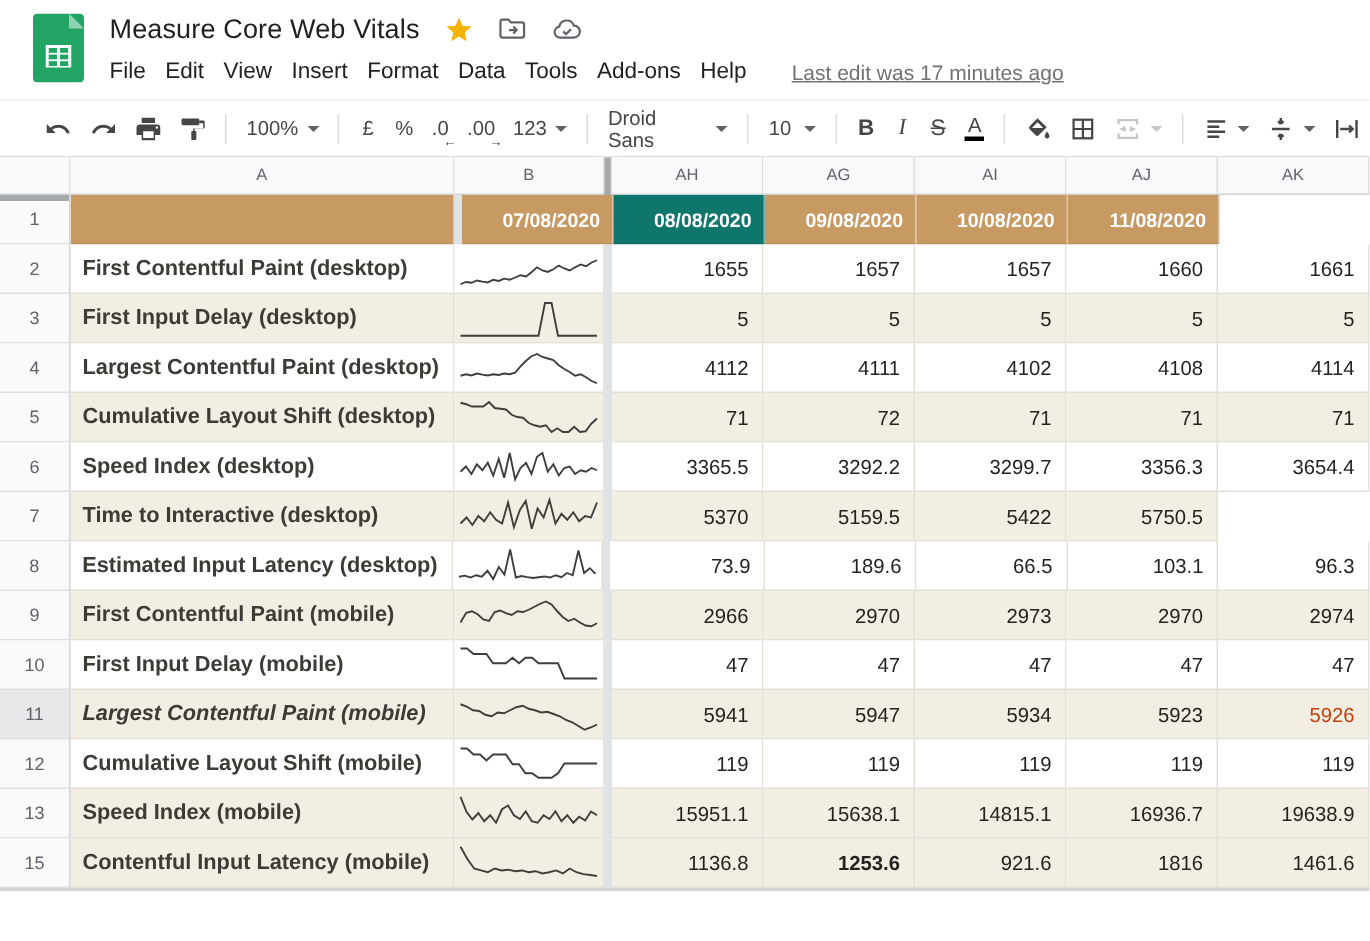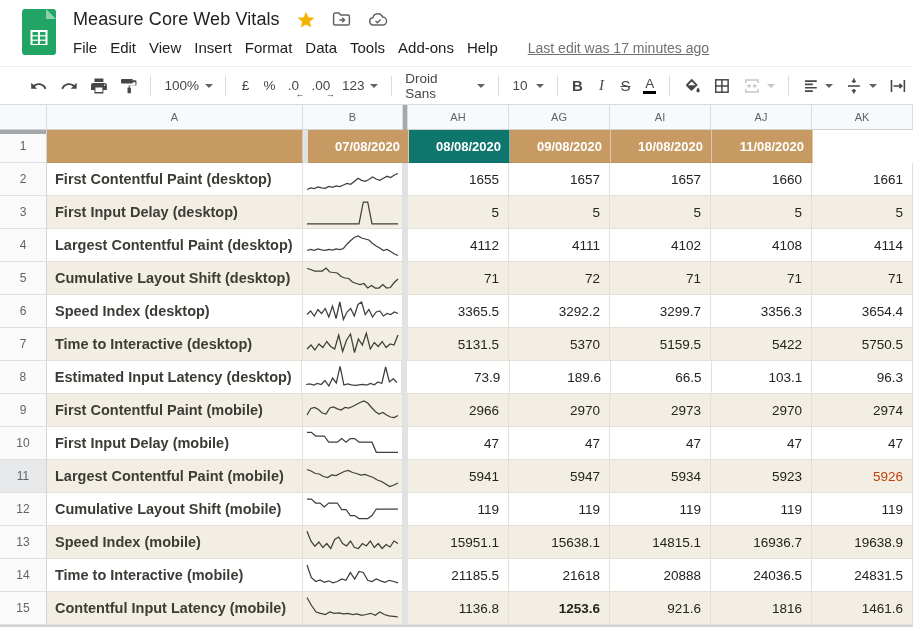--- a/index.html
+++ b/index.html
@@ -345,21 +345,20 @@
         </div>
         <div class="srow">
           <div class="rownum" style="width: 47px;">7</div>
           <div class="cell label-cell" style="width: 256px; background: rgb(243, 238, 227); color: rgb(60, 59, 54);">Time to Interactive (desktop)</div>
           <div class="cell spark-cell" style="width: 100px; background: rgb(243, 238, 227);">
             <svg class="spark" width="97" height="31">
               <polyline points="3.0,20.0 7.0,16.0 10.9,21.0 14.9,15.0 18.8,18.5 22.8,12.5 26.7,17.5 30.7,20.0 34.7,6.0 38.6,22.5 42.6,11.0 46.5,5.0 50.5,23.5 54.4,10.0 58.4,16.0 62.3,4.3 66.3,20.0 70.3,13.5 74.2,17.5 78.2,12.5 82.1,18.5 86.1,15.0 90.0,16.0 94.0,6.0" fill="none" stroke="#3f3e3b" stroke-width="1.25"></polyline>
             </svg>
           </div>
           <div class="vfreeze" style="width: 5px;"></div>
-          <div class="cell value-cell" style="width: 101px; background: rgb(243, 238, 227); color: rgb(36, 35, 31);">5131.5</div>
           <div class="cell value-cell" style="width: 101px; background: rgb(243, 238, 227); color: rgb(36, 35, 31);">5370</div>
           <div class="cell value-cell" style="width: 101px; background: rgb(243, 238, 227); color: rgb(36, 35, 31);">5159.5</div>
           <div class="cell value-cell" style="width: 101px; background: rgb(243, 238, 227); color: rgb(36, 35, 31);">5422</div>
           <div class="cell value-cell" style="width: 101px; background: rgb(243, 238, 227); color: rgb(36, 35, 31);">5750.5</div>
         </div>
         <div class="srow">
           <div class="rownum" style="width: 47px;">8</div>
           <div class="cell label-cell" style="width: 256px; background: rgb(255, 255, 255); color: rgb(60, 59, 54);">Estimated Input Latency (desktop)</div>
           <div class="cell spark-cell" style="width: 100px; background: rgb(255, 255, 255);">
             <svg class="spark" width="97" height="31">
@@ -398,21 +397,21 @@
           </div>
           <div class="vfreeze" style="width: 5px;"></div>
           <div class="cell value-cell" style="width: 101px; background: rgb(255, 255, 255); color: rgb(36, 35, 31);">47</div>
           <div class="cell value-cell" style="width: 101px; background: rgb(255, 255, 255); color: rgb(36, 35, 31);">47</div>
           <div class="cell value-cell" style="width: 101px; background: rgb(255, 255, 255); color: rgb(36, 35, 31);">47</div>
           <div class="cell value-cell" style="width: 101px; background: rgb(255, 255, 255); color: rgb(36, 35, 31);">47</div>
           <div class="cell value-cell" style="width: 101px; background: rgb(255, 255, 255); color: rgb(36, 35, 31);">47</div>
         </div>
         <div class="srow">
           <div class="rownum hl" style="width: 47px;">11</div>
-          <div class="cell label-cell" style="width: 256px; background: rgb(243, 238, 227); color: rgb(60, 59, 54);">Largest Contentful Paint (mobile)</div>
+          <div class="cell label-cell" style="width: 256px; background: rgb(243, 238, 227); color: rgb(60, 59, 54); font-style: italic;">Largest Contentful Paint (mobile)</div>
           <div class="cell spark-cell" style="width: 100px; background: rgb(243, 238, 227);">
             <svg class="spark" width="97" height="31">
               <polyline points="3.0,8.5 7.1,10.0 11.3,12.5 15.4,13.0 19.5,15.5 23.7,16.5 27.8,14.0 32.0,14.5 36.1,12.5 40.2,10.5 44.4,9.5 48.5,11.5 52.6,12.5 56.8,14.0 60.9,13.5 65.0,15.0 69.2,16.5 73.3,19.0 77.5,20.5 81.6,23.0 85.7,25.5 89.9,24.0 94.0,22.0" fill="none" stroke="#3f3e3b" stroke-width="1.25"></polyline>
             </svg>
           </div>
           <div class="vfreeze" style="width: 5px;"></div>
           <div class="cell value-cell" style="width: 101px; background: rgb(243, 238, 227); color: rgb(36, 35, 31);">5941</div>
           <div class="cell value-cell" style="width: 101px; background: rgb(243, 238, 227); color: rgb(36, 35, 31);">5947</div>
           <div class="cell value-cell" style="width: 101px; background: rgb(243, 238, 227); color: rgb(36, 35, 31);">5934</div>
           <div class="cell value-cell" style="width: 101px; background: rgb(243, 238, 227); color: rgb(36, 35, 31);">5923</div>
@@ -442,35 +441,20 @@
             </svg>
           </div>
           <div class="vfreeze" style="width: 5px;"></div>
           <div class="cell value-cell" style="width: 101px; background: rgb(243, 238, 227); color: rgb(36, 35, 31);">15951.1</div>
           <div class="cell value-cell" style="width: 101px; background: rgb(243, 238, 227); color: rgb(36, 35, 31);">15638.1</div>
           <div class="cell value-cell" style="width: 101px; background: rgb(243, 238, 227); color: rgb(36, 35, 31);">14815.1</div>
           <div class="cell value-cell" style="width: 101px; background: rgb(243, 238, 227); color: rgb(36, 35, 31);">16936.7</div>
           <div class="cell value-cell" style="width: 101px; background: rgb(243, 238, 227); color: rgb(36, 35, 31);">19638.9</div>
         </div>
         <div class="srow">
-          <div class="rownum" style="width: 47px;">14</div>
-          <div class="cell label-cell" style="width: 256px; background: rgb(255, 255, 255); color: rgb(60, 59, 54);">Time to Interactive (mobile)</div>
-          <div class="cell spark-cell" style="width: 100px; background: rgb(255, 255, 255);">
-            <svg class="spark" width="97" height="31">
-              <polyline points="3.0,5.0 7.3,17.5 11.7,21.5 16.0,20.0 20.3,22.3 24.7,20.8 29.0,22.8 33.3,21.5 37.7,19.0 42.0,20.3 46.3,12.5 50.7,19.0 55.0,11.5 59.3,12.5 63.7,20.3 68.0,21.5 72.3,19.0 76.7,20.8 81.0,22.3 85.3,20.3 89.7,21.5 94.0,22.8" fill="none" stroke="#3f3e3b" stroke-width="1.25"></polyline>
-            </svg>
-          </div>
-          <div class="vfreeze" style="width: 5px;"></div>
-          <div class="cell value-cell" style="width: 101px; background: rgb(255, 255, 255); color: rgb(36, 35, 31);">21185.5</div>
-          <div class="cell value-cell" style="width: 101px; background: rgb(255, 255, 255); color: rgb(36, 35, 31);">21618</div>
-          <div class="cell value-cell" style="width: 101px; background: rgb(255, 255, 255); color: rgb(36, 35, 31);">20888</div>
-          <div class="cell value-cell" style="width: 101px; background: rgb(255, 255, 255); color: rgb(36, 35, 31);">24036.5</div>
-          <div class="cell value-cell" style="width: 101px; background: rgb(255, 255, 255); color: rgb(36, 35, 31);">24831.5</div>
-        </div>
-        <div class="srow">
           <div class="rownum" style="width: 47px;">15</div>
           <div class="cell label-cell" style="width: 256px; background: rgb(243, 238, 227); color: rgb(60, 59, 54);">Contentful Input Latency (mobile)</div>
           <div class="cell spark-cell" style="width: 100px; background: rgb(243, 238, 227);">
             <svg class="spark" width="97" height="31">
               <polyline points="3.0,4.5 7.5,12.5 12.1,19.0 16.6,20.3 21.2,21.5 25.8,19.0 30.3,20.3 34.9,19.8 39.4,20.8 44.0,20.3 48.5,21.5 53.0,20.8 57.6,22.3 62.1,21.5 66.7,20.3 71.3,22.3 75.8,19.0 80.3,21.5 84.9,22.8 89.5,23.3 94.0,24.0" fill="none" stroke="#3f3e3b" stroke-width="1.25"></polyline>
             </svg>
           </div>
           <div class="vfreeze" style="width: 5px;"></div>
           <div class="cell value-cell" style="width: 101px; background: rgb(243, 238, 227); color: rgb(36, 35, 31);">1136.8</div>
           <div class="cell value-cell" style="width: 101px; background: rgb(243, 238, 227); color: rgb(36, 35, 31); font-weight: bold;">1253.6</div>

